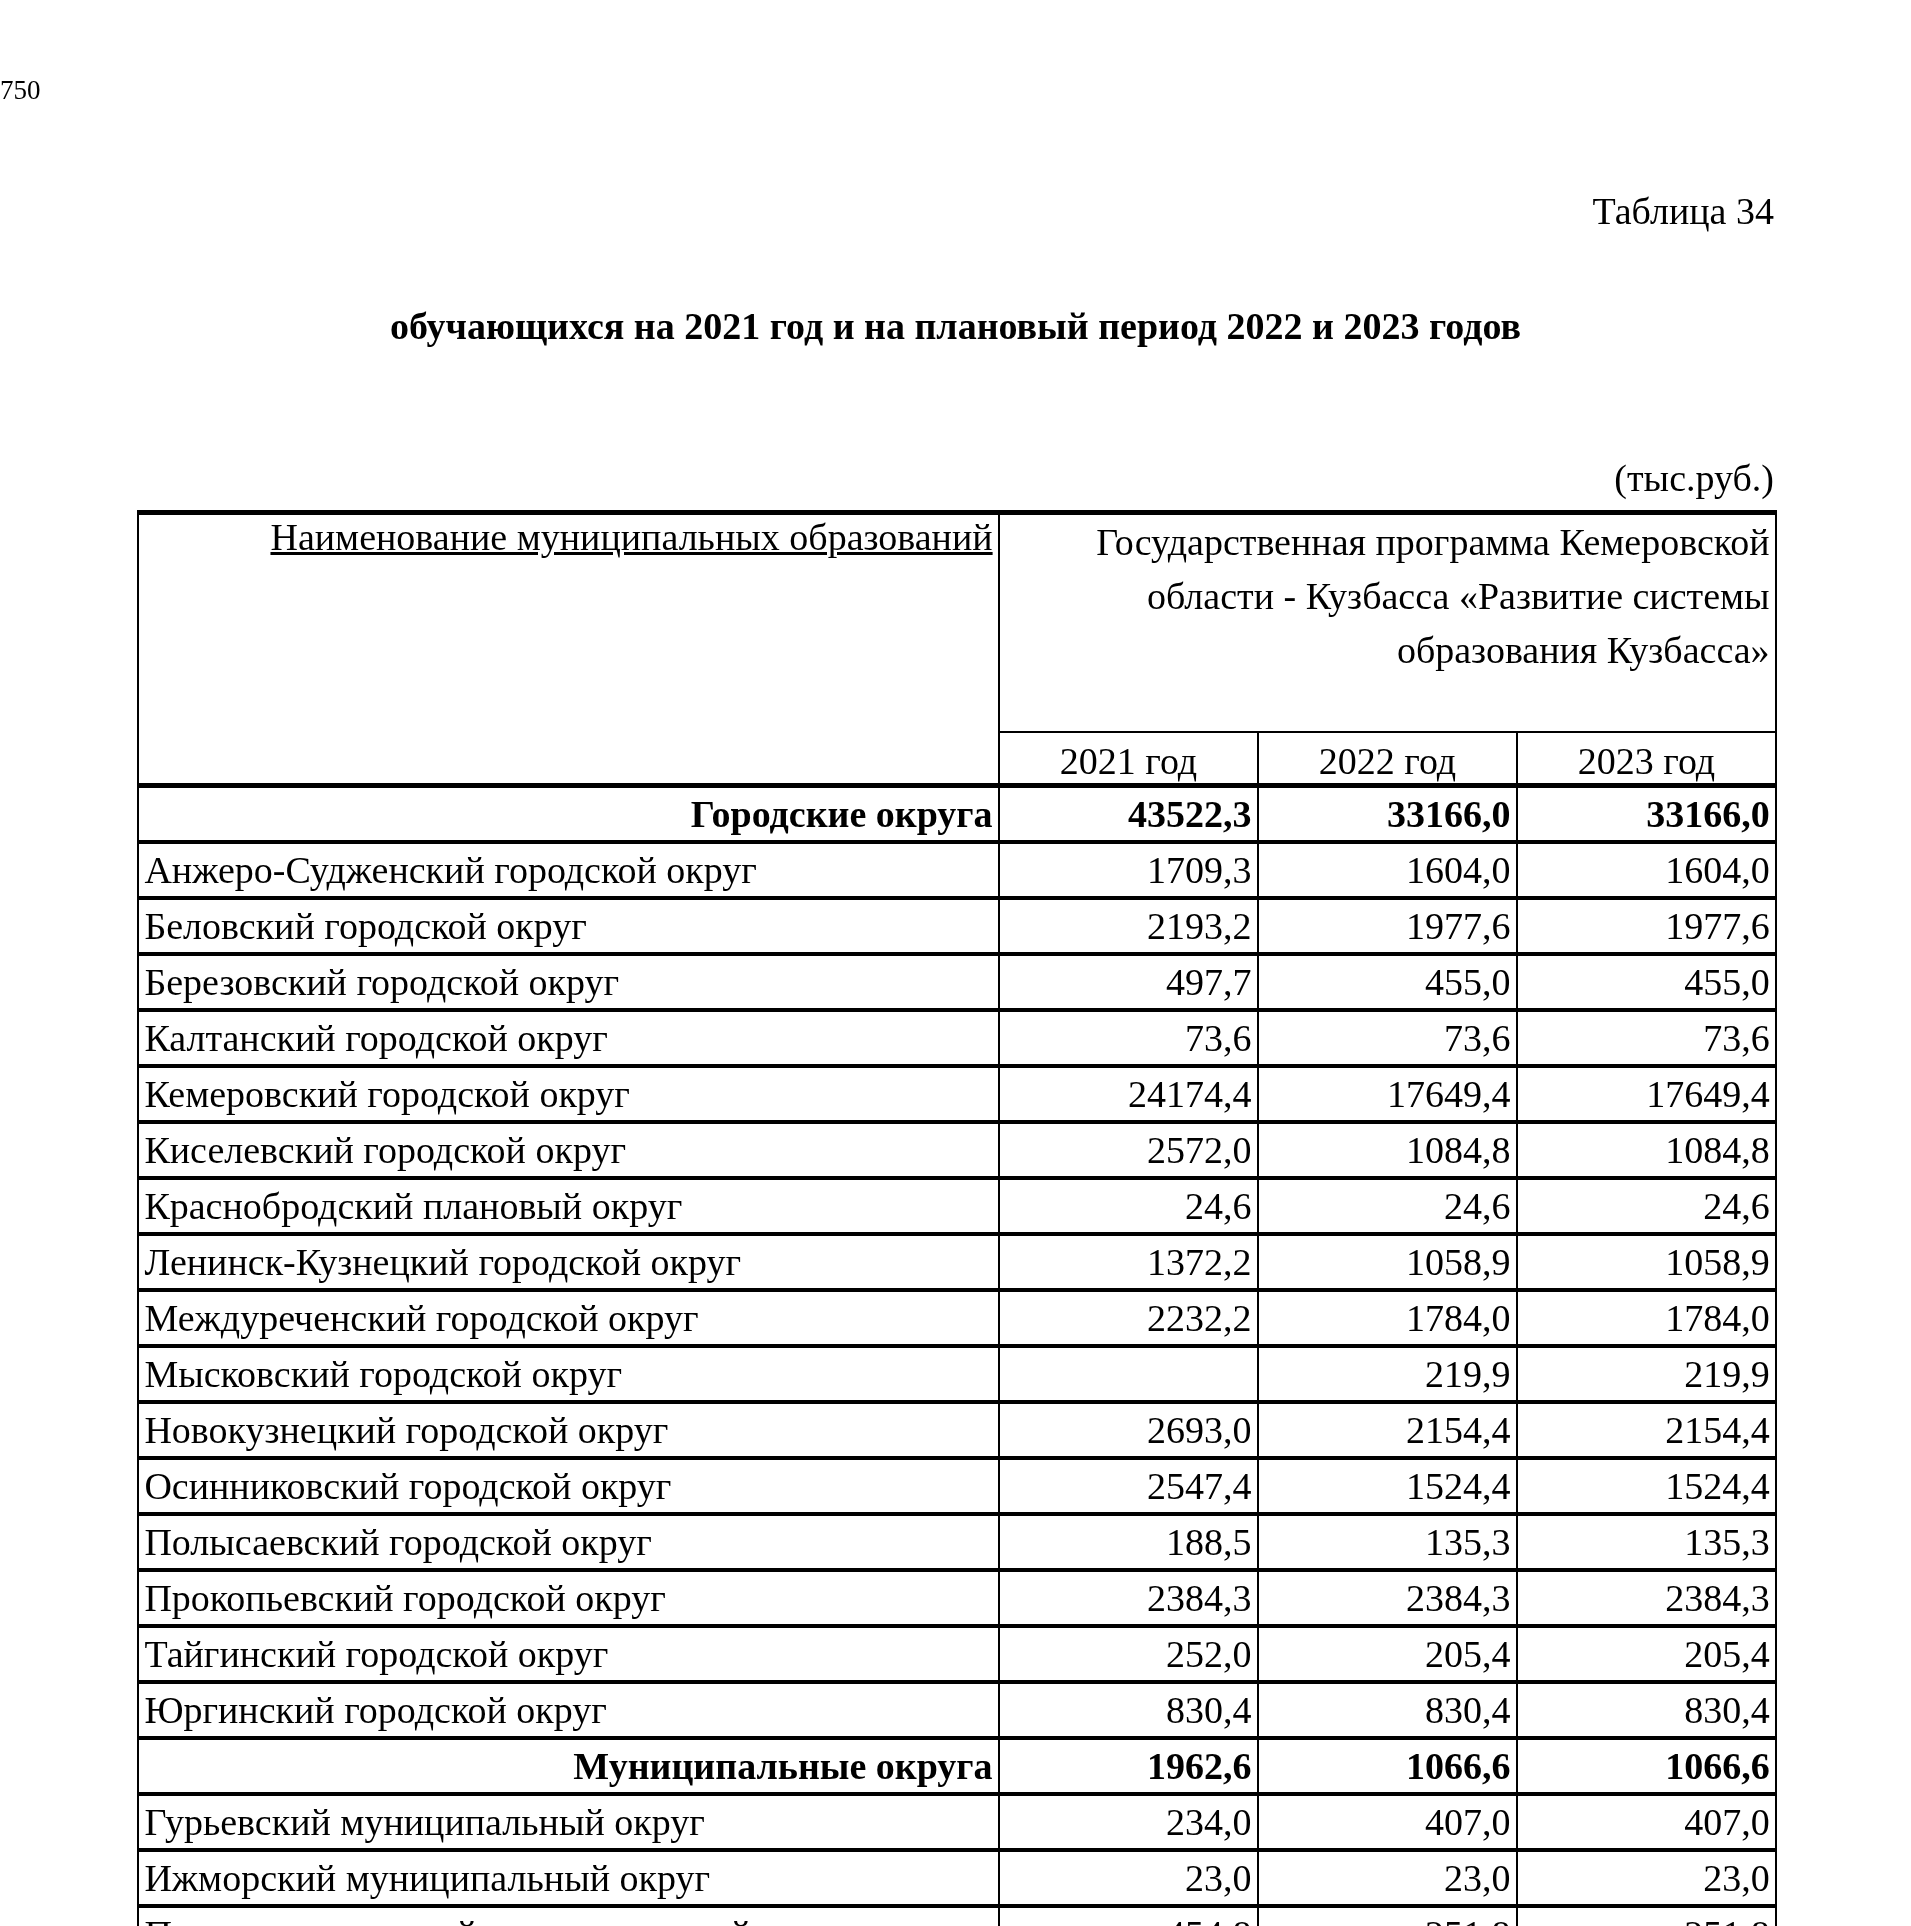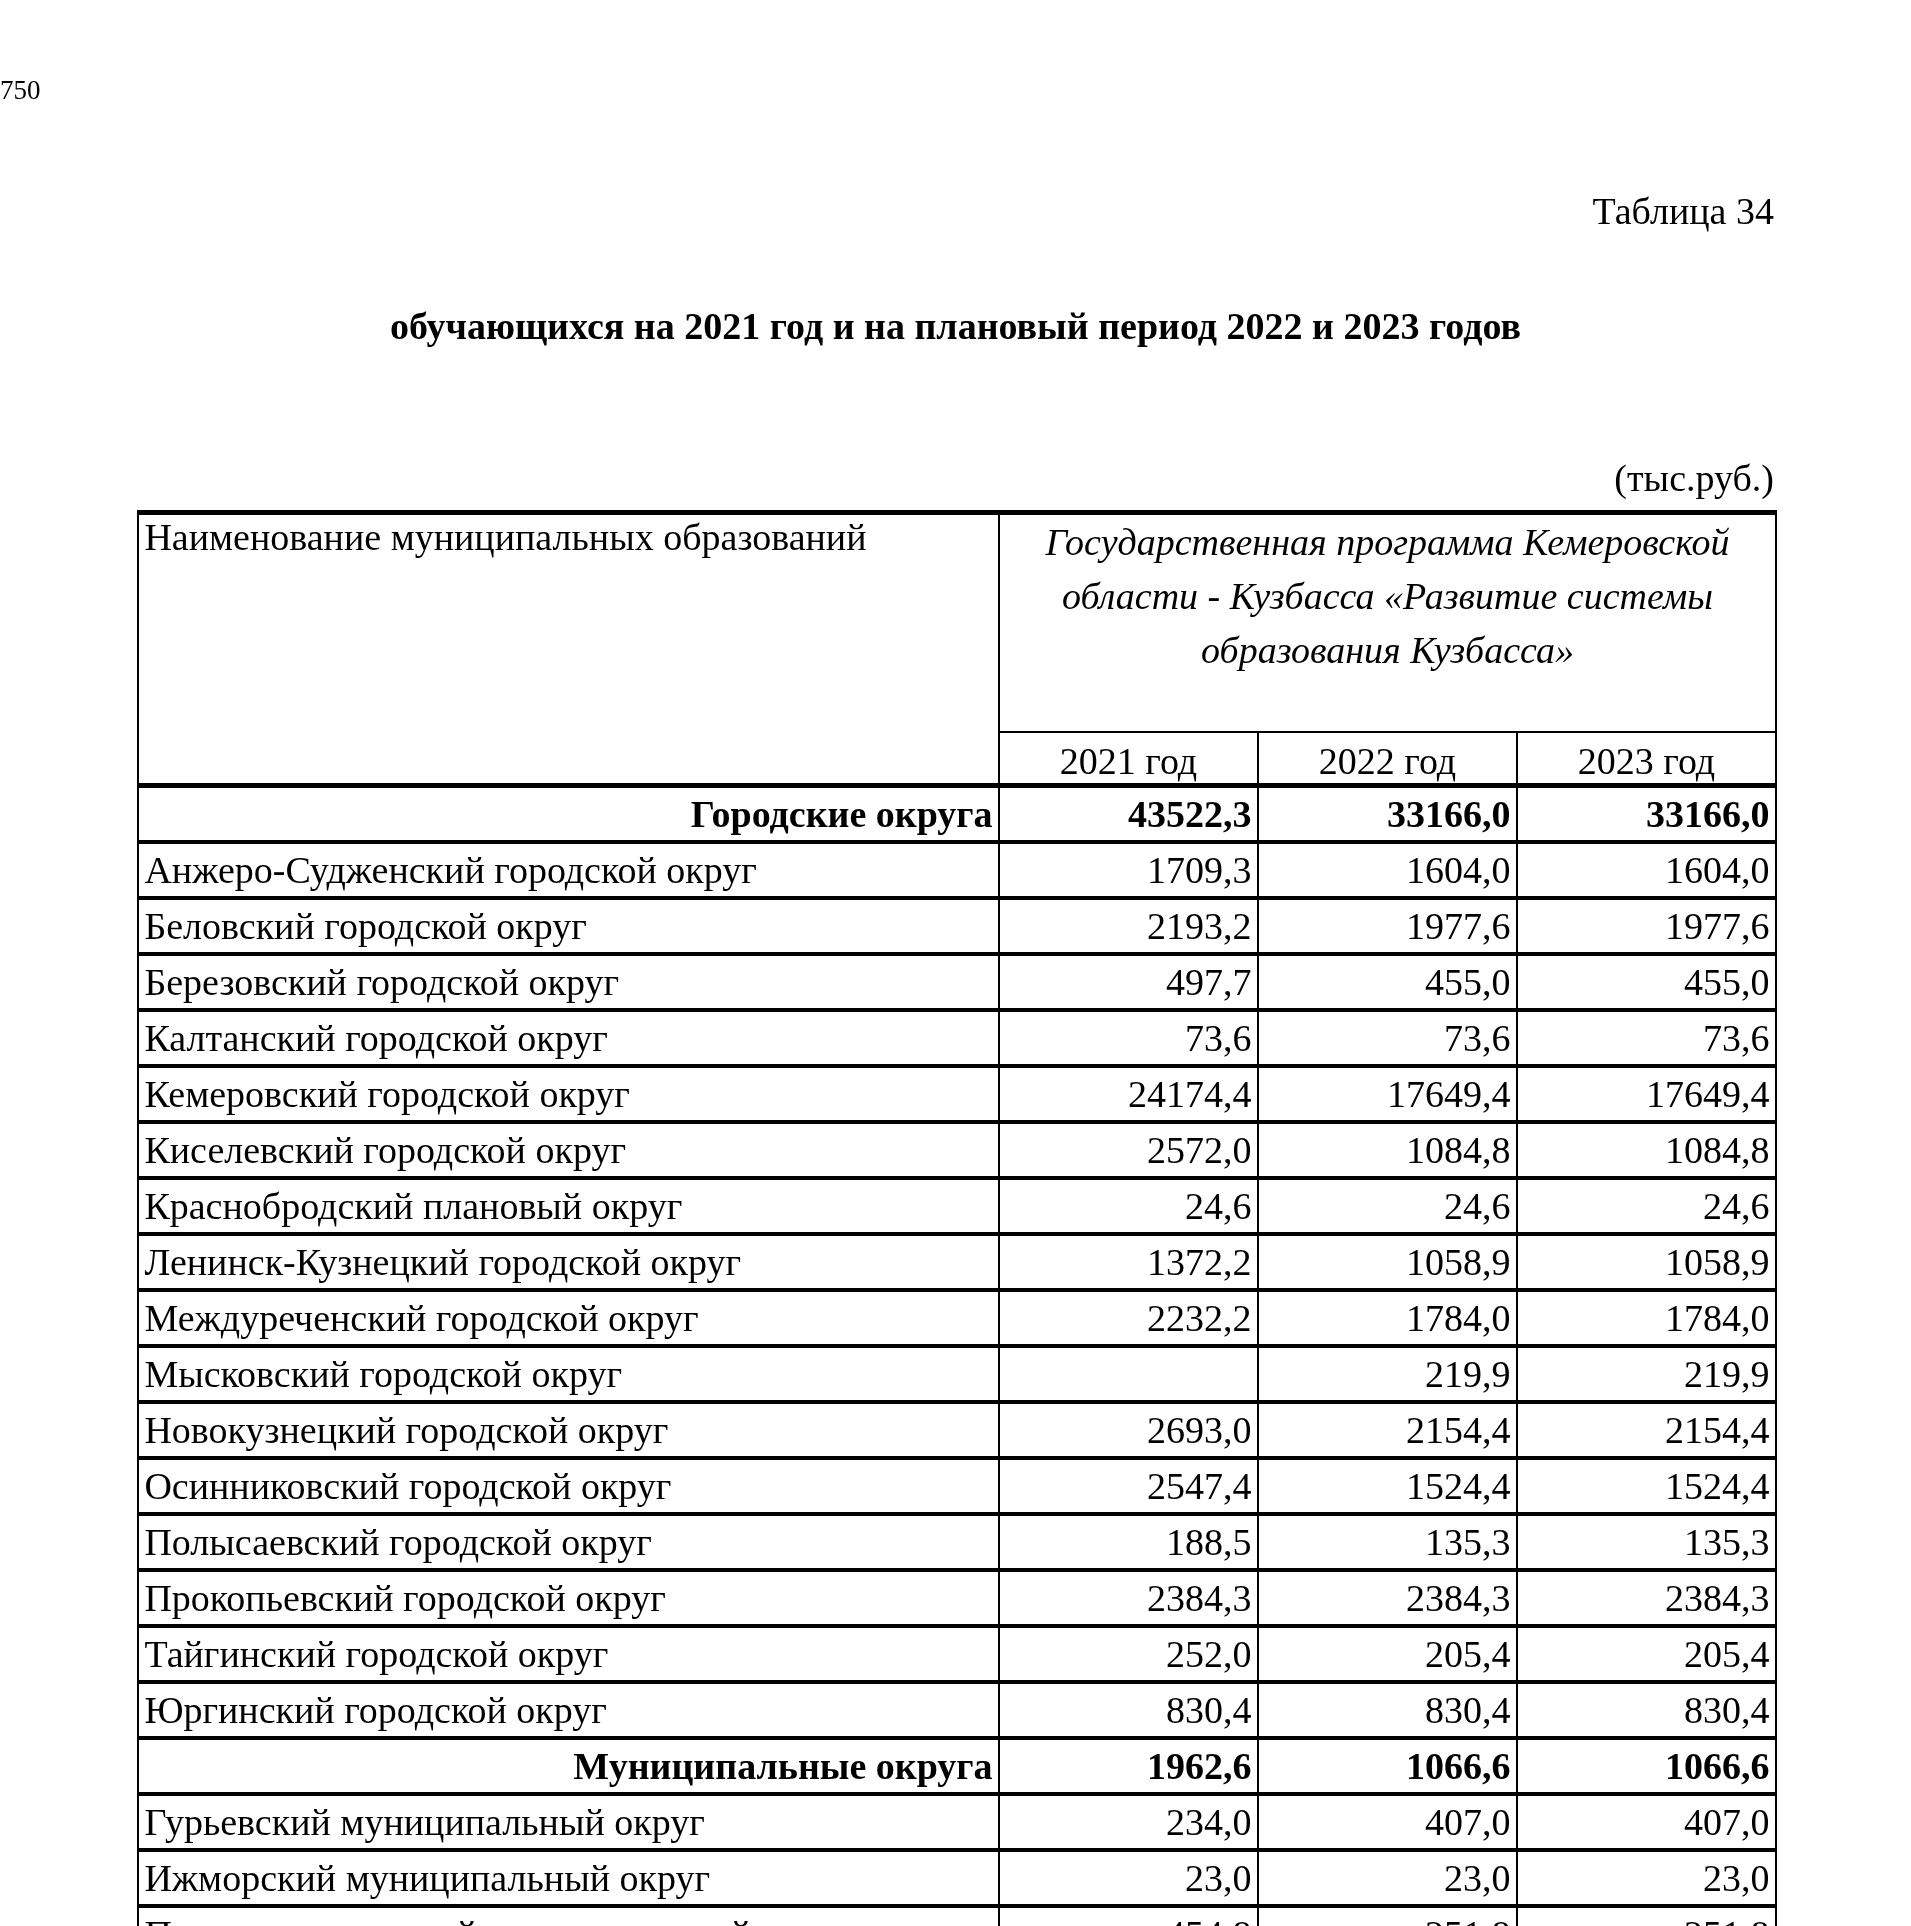--- a/index.html
+++ b/index.html
@@ -25,24 +25,24 @@
   }
   table.data-table {
     position: absolute; top: 510px; left: 137px; width: 1638px;
     border-collapse: collapse; font-size: 38px; table-layout: fixed;
   }
   table.data-table td, table.data-table th {
     border: 2.3px solid #000; padding: 0 5.4px; font-weight: normal;
   }
   table.data-table tr.body-row td { height: 52px; border-top-width: 4.6px; }
   table.data-table tr.body-row:first-of-type td { border-top-width: 5.4px; }
-  th.name-header { vertical-align: top; text-align: left; padding-top: 11.6px; }
+  th.name-header { vertical-align: top; text-align: right; padding-top: 11.6px; text-decoration: underline; }
   th.program-header {
-    vertical-align: top; text-align: center; height: 216px; line-height: 54px;
-    padding-top: 3.9px; border-bottom-width: 5.4px; font-style: italic;
+    vertical-align: top; text-align: right; height: 216px; line-height: 54px;
+    padding-top: 3.9px; border-bottom-width: 5.4px;
   }
   th.year-header { height: 50px; text-align: center; vertical-align: bottom; padding-bottom: 3.9px; }
   td.num { text-align: right; }
   td.name { text-align: left; white-space: nowrap; }
   tr.bold td { font-weight: bold; text-align: right; }
   col.c-name { width: 861px; }
   col.c-y { width: 259px; }
   table.data-table { border-top: 5.4px solid #000; }
 </style>
 </head>

